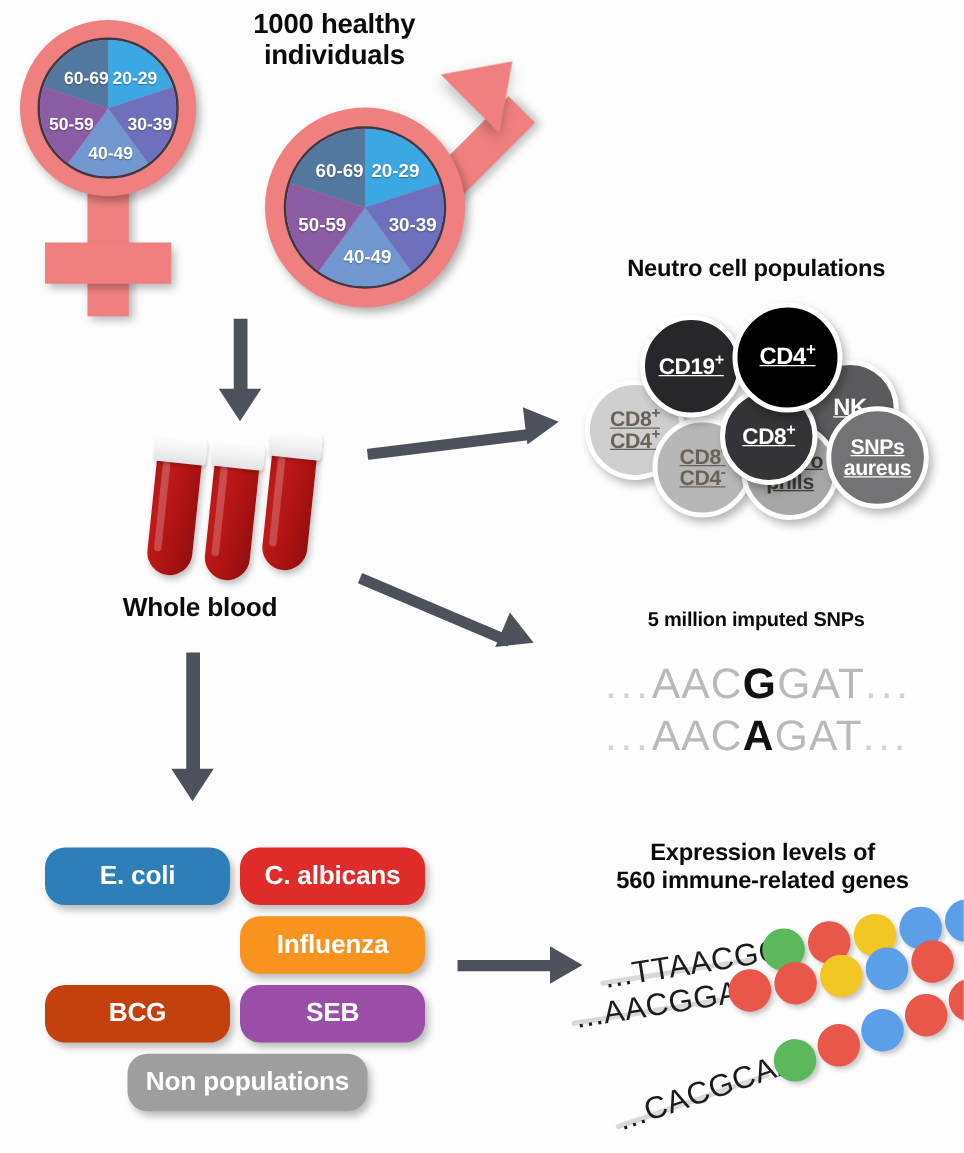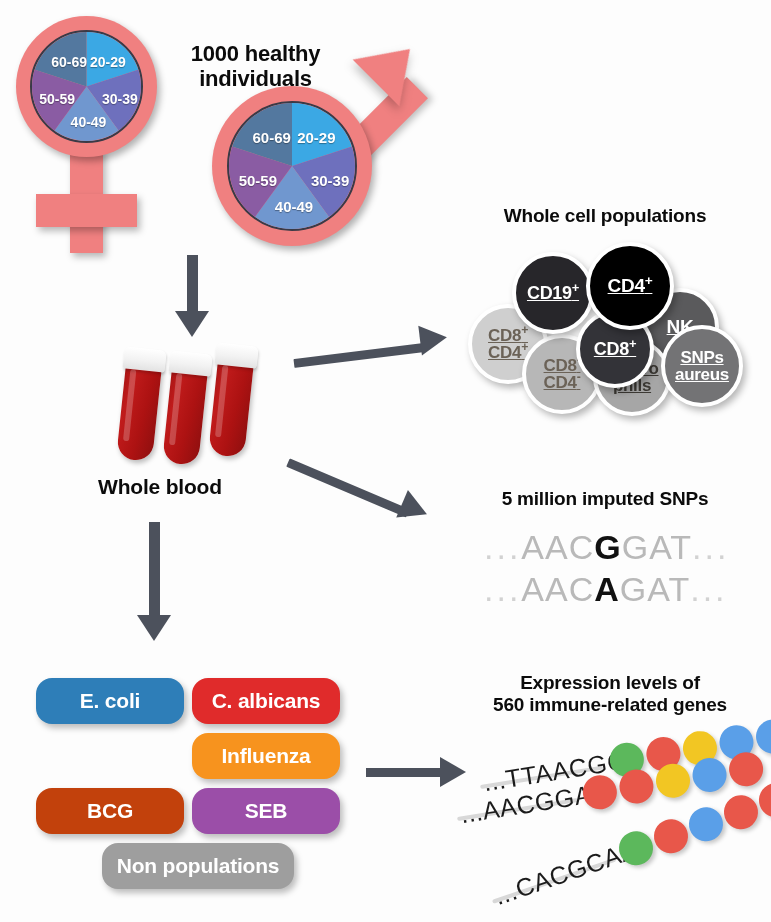--- a/index.html
+++ b/index.html
@@ -17,23 +17,23 @@
   .abs { position: absolute; }
 
   
   .heading {
     font-weight: bold;
     color: #0b0b0b;
     text-align: center;
     line-height: 1.15;
     letter-spacing: -0.2px;
   }
-  #title-1000 { left: 148px; top: 6px; width: 215px; font-size: 22px; margin-top: 35px; }
+  #title-1000 { left: 160px; top: 6px; width: 215px; font-size: 22px; }
   #title-immune { left: 450px; top: 205px; width: 310px; font-size: 19px; }
-  #title-snps { left: 450px; top: 488px; width: 310px; font-size: 19px; }
+  #title-snps { left: 450px; top: 488px; width: 310px; font-size: 16px; }
   #title-expr { left: 460px; top: 672px; width: 300px; font-size: 19px; }
 
   
   .sym { position: absolute; }
   .sym .ring {
     position: absolute;
     border-radius: 50%;
     background: #f08080;
     box-shadow: 3px 4px 7px rgba(0,0,0,0.30);
   }
@@ -263,21 +263,21 @@
     <div class="abs" style="left:401px; top:494px; width:0; height:0;
                 border-top:15px solid transparent; border-bottom:15px solid transparent;
                 border-left:27px solid #4c515c; transform: rotate(23deg);"></div>
   </div>
 
   <div>
     <div class="abs" style="left:149px; top:522px; width:11px; height:99px; background:#4c515c;"></div>
     <div class="abs arrow-head down" style="left:137px; top:615px;"></div>
   </div>
 
-  <div class="heading abs" id="title-immune">Whole cell populations</div>
+  <div class="heading abs" id="title-immune">Neutro cell populations</div>
 
   <div class="abs" id="immune-cluster" style="left:462px; top:240px; width:300px; height:175px;">
 
     <div class="cell" style="left:6px; top:64px; width:80px; height:80px; background:#cfcfcf; color:#6b6257; font-size:17px; z-index:2;">
       <span>
         <span>CD8</span><sup>+</sup><br>
         <span>CD4</span><sup>+</sup>
       </span>
     </div>
 

